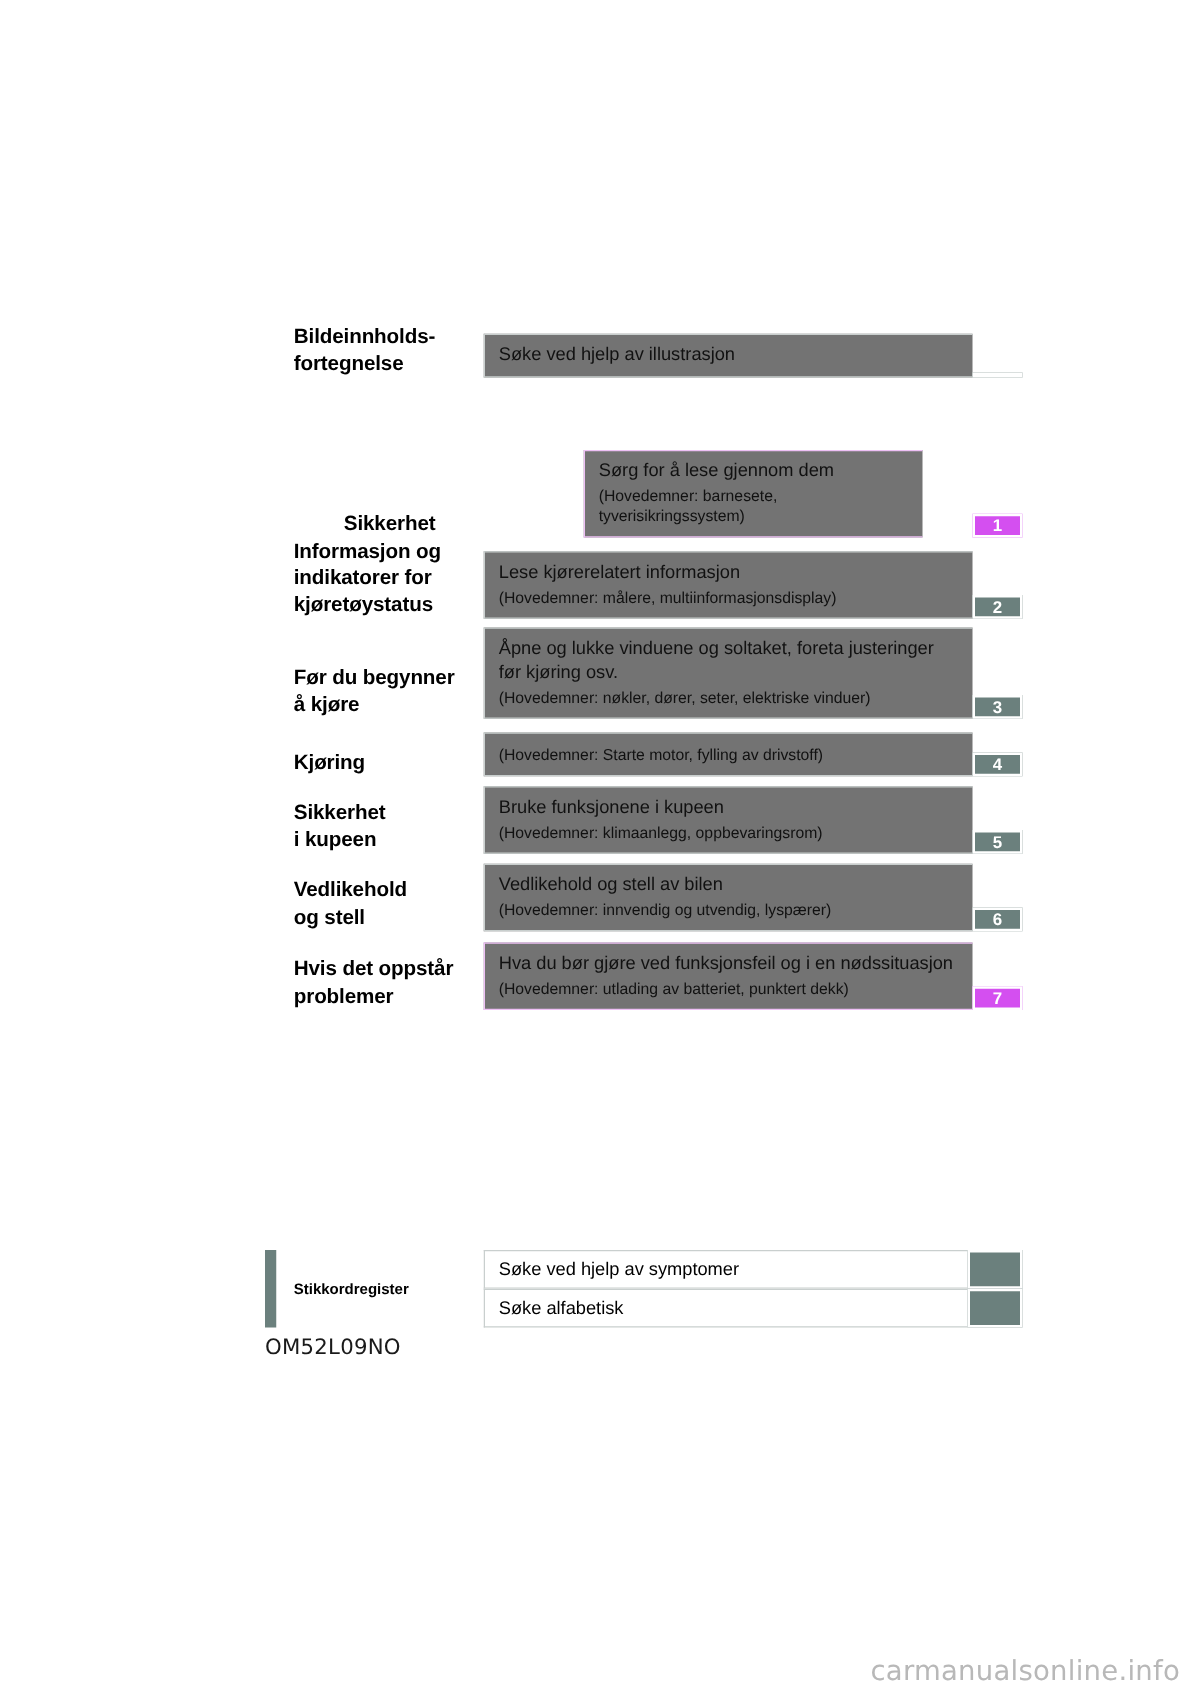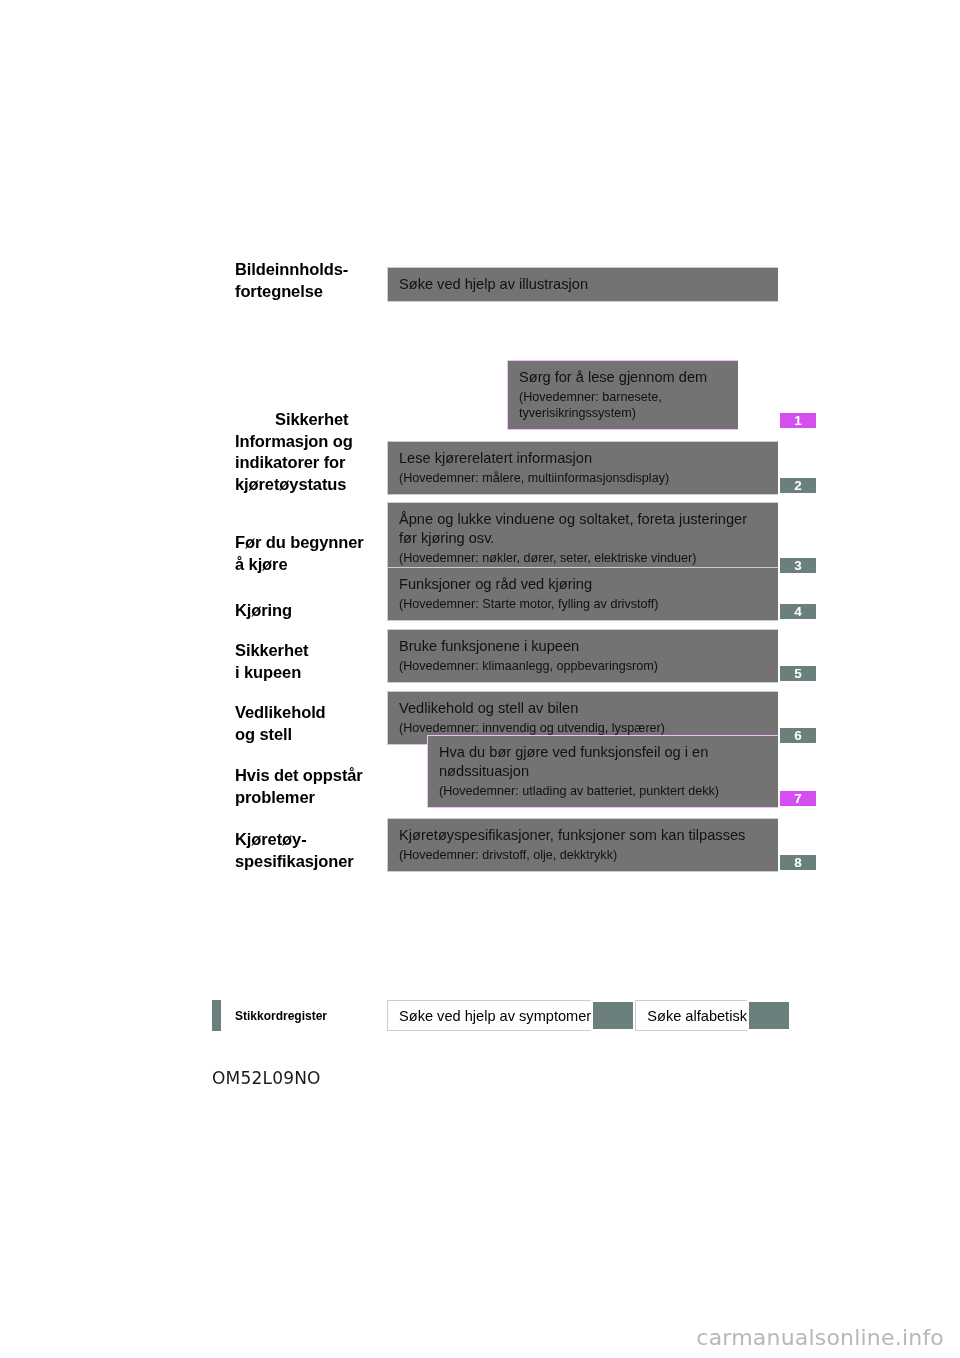--- a/index.html
+++ b/index.html
@@ -61,21 +61,21 @@
     flex: 1 1 auto;
     box-sizing: border-box;
     border: 1px solid #c9cfce;
     border-right: none;
     background: #737373;
     padding: 7px 10px 7px 11px;
     display: flex;
     flex-direction: column;
     justify-content: center;
   }
-  .row-desc.magenta { border-color: #eec0f5; margin-left: 40px; }
+  .row-desc.magenta { border-color: #eec0f5; }
 
   .desc-main {
     font-size: 14.6px;
     line-height: 1.30;
     color: #111;
   }
   .desc-sub {
     font-size: 12.6px;
     line-height: 1.32;
     color: #111;
@@ -119,21 +119,21 @@
     box-sizing: border-box;
     padding-left: 14px;
     display: flex;
     align-items: center;
     font-size: 12px;
     font-weight: bold;
   }
   .index-lines {
     flex: 1 1 auto;
     display: flex;
-    flex-direction: row;
+    flex-direction: column;
   }
   .index-line {
     display: flex;
     align-items: stretch;
     height: 31px;
   }
   .index-line-text {
     flex: 1 1 auto;
     box-sizing: border-box;
     border: 1px solid #c9cfce;
@@ -228,21 +228,20 @@
     </div>
     <div class="num-tab">3</div>
   </div>
 
   <div class="row" style="top:566px; height:55px;">
     <div class="accent-bar"></div>
     <div class="row-title">
       <span class="tline">Kjøring</span>
     </div>
     <div class="row-desc">
-      <div class="desc-main">Funksjoner og råd ved kjøring</div>
       <div class="desc-sub">(Hovedemner: Starte motor, fylling av drivstoff)</div>
     </div>
     <div class="num-tab">4</div>
   </div>
 
   <div class="row" style="top:628px; height:55px;">
     <div class="accent-bar"></div>
     <div class="row-title">
       <span class="tline">Sikkerhet</span>
       <span class="tline">i kupeen</span>
@@ -273,32 +272,20 @@
       <span class="tline">Hvis det oppstår</span>
       <span class="tline">problemer</span>
     </div>
     <div class="row-desc magenta">
       <div class="desc-main">Hva du bør gjøre ved funksjonsfeil og i en nødssituasjon</div>
       <div class="desc-sub">(Hovedemner: utlading av batteriet, punktert dekk)</div>
     </div>
     <div class="num-tab magenta">7</div>
   </div>
 
-  <div class="row" style="top:817px; height:55px;">
-    <div class="accent-bar"></div>
-    <div class="row-title">
-      <span class="tline">Kjøretøy-</span>
-      <span class="tline">spesifikasjoner</span>
-    </div>
-    <div class="row-desc">
-      <div class="desc-main">Kjøretøyspesifikasjoner, funksjoner som kan tilpasses</div>
-      <div class="desc-sub">(Hovedemner: drivstoff, olje, dekktrykk)</div>
-    </div>
-    <div class="num-tab">8</div>
-  </div>
 
   <div class="index-block">
     <div class="index-accent"></div>
     <div class="index-title">Stikkordregister</div>
     <div class="index-lines">
       <div class="index-line">
         <div class="index-line-text">Søke ved hjelp av symptomer</div>
         <div class="index-line-tab"></div>
       </div>
       <div class="index-line">

